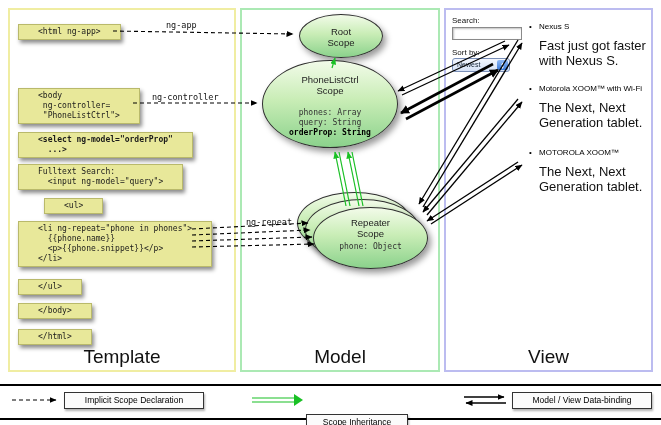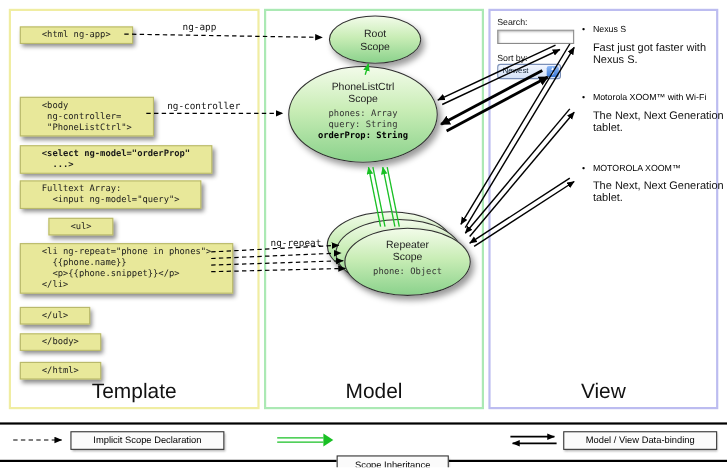--- a/index.html
+++ b/index.html
@@ -29,21 +29,21 @@
            box-shadow:3px 4px 6px rgba(0,0,0,.4); text-align:center; }
   .scope.back { z-index:3; }
   .scope-title { font-size:9.5px; color:#222; line-height:11px; }
   .scope-prop  { font-family:"DejaVu Sans Mono", monospace; font-size:8px; line-height:10px; color:#333; }
   .scope-prop.bold { font-weight:bold; color:#000; }
   .sc-root { left:299px; top:14px; width:84px; height:44px; padding-top:11px; }
   .sc-plc  { left:262px; top:60px; width:136px; height:88px; padding-top:13px; }
   .sc-rep  { left:313px; top:207px; width:115px; height:62px; padding-top:9px; }
   .sc-rep-b1 { left:305px; top:199px; width:115px; height:62px; }
   .sc-rep-b2 { left:297px; top:192px; width:115px; height:62px; }
-  .props { margin-top:2px; }
+  .props { margin-top:12px; }
   .rep-prop { margin-top:3px; }
 
   
   .arrow-label { position:absolute; z-index:5; font-family:"DejaVu Sans Mono", monospace;
                  font-size:8.5px; color:#111; }
   .al-ngapp { left:166px; top:20px; }
   .al-ngctrl { left:152px; top:92px; }
   .al-ngrep { left:246px; top:217px; }
 
   
@@ -53,21 +53,21 @@
                   font-size:8px; padding:0 2px; }
   .sort-select { position:absolute; z-index:4; left:452px; top:58px; width:58px; height:14px;
                  border:1px solid #7a8fb8; border-radius:3px;
                  background:linear-gradient(#f2f6ff,#d5e2f7);
                  font-size:7px; color:#123; line-height:12px; padding-left:4px; }
   .sort-stepper { position:absolute; right:1px; top:1px; bottom:1px; width:11px; border-radius:2px;
                   background:linear-gradient(#8fb9f7,#3a79d8); color:#fff; font-size:5px; line-height:4px;
                   display:flex; flex-direction:column; align-items:center; justify-content:center; }
   .p-bullet { position:absolute; z-index:4; font-size:8px; color:#000; }
   .p-name { position:absolute; z-index:4; font-size:8px; color:#000; }
-  .p-snip { position:absolute; z-index:4; font-size:10px; color:#111; }
+  .p-snip { position:absolute; z-index:4; font-size:13px; color:#111; }
 
   
   .hr { position:absolute; left:0; width:661px; height:2px; background:#000; z-index:4; }
   .hr.top { top:384px; } .hr.bottom { top:418px; }
   .legend-box { position:absolute; z-index:4; top:392px; height:17px; border:1px solid #333;
                 background:#fbfbfb; box-shadow:1px 2px 2px rgba(0,0,0,.3); font-size:8.5px;
                 line-height:15px; text-align:center; color:#000; }
   .lg1 { left:64px; width:140px; }
   .lg2 { left:306px; width:102px;margin-top:22px; }
   .lg3 { left:512px; width:140px; }
@@ -98,21 +98,21 @@
   <div class="codebox" style="left:18px; top:88px;">
     <div class="cl">&lt;body</div>
     <div class="cl"> ng-controller=</div>
     <div class="cl"> "PhoneListCtrl"&gt;</div>
   </div>
   <div class="codebox bold" style="left:18px; top:132px;">
     <div class="cl">&lt;select ng-model="orderProp"</div>
     <div class="cl">  ...&gt;</div>
   </div>
   <div class="codebox" style="left:18px; top:164px;">
-    <div class="cl">Fulltext Array:</div>
+    <div class="cl">Fulltext Search:</div>
     <div class="cl">  &lt;input ng-model="query"&gt;</div>
   </div>
   <div class="codebox" style="left:18px; top:198px;margin-left:26px;">
     <div class="cl">&lt;ul&gt;</div>
   </div>
   <div class="codebox" style="left:18px; top:221px;">
     <div class="cl">&lt;li ng-repeat="phone in phones"&gt;</div>
     <div class="cl">  {{phone.name}}</div>
     <div class="cl">  &lt;p&gt;{{phone.snippet}}&lt;/p&gt;</div>
     <div class="cl">&lt;/li&gt;</div>

